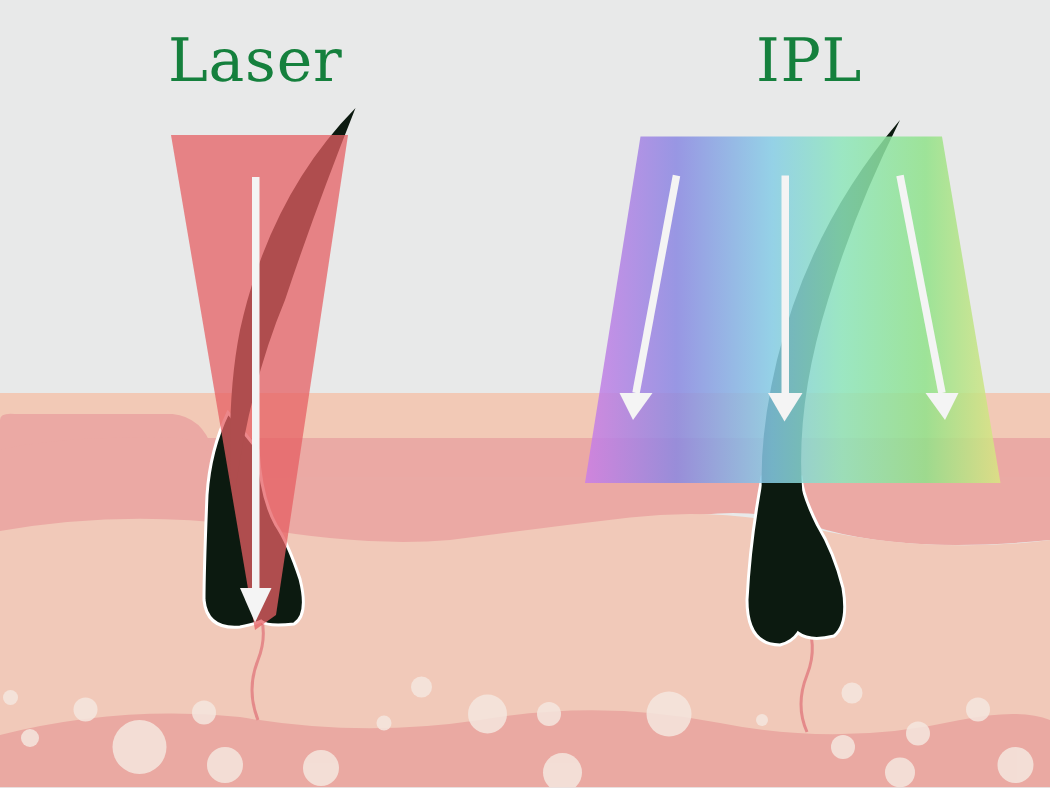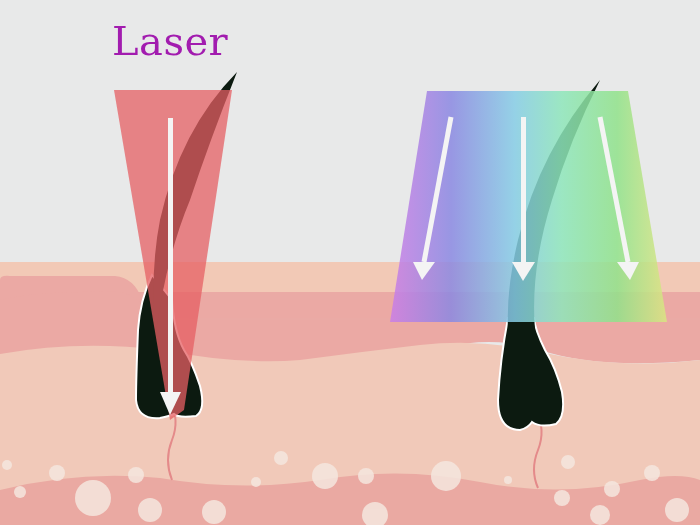--- a/index.html
+++ b/index.html
@@ -1,18 +1,18 @@
 <!DOCTYPE html>
 <html><head>
 <meta charset="utf-8">
 <style>
   html,body{margin:0;padding:0;background:#e8e9e9;}
   .stage{position:relative;width:700px;height:525px;overflow:hidden;background:#e8e9e9;}
   svg{position:absolute;left:0;top:0;}
-  .title{position:absolute;font-family:"DejaVu Serif","Liberation Serif",serif;font-size:40px;color:#a21caf;top:18px;letter-spacing:0.5px;}
+  .title{position:absolute;font-family:"DejaVu Serif","Liberation Serif",serif;font-size:40px;color:#15803d;top:18px;letter-spacing:0.5px;}
   .t-laser{left:112px;}
   .t-ipl{left:504px;}
 </style>
 </head>
 <body>
 
 <div class="stage">
   <svg width="700" height="525" viewBox="0 0 700 525">
     <defs>
       <linearGradient id="iplGrad" x1="0" x2="1" y1="0" y2="0">
@@ -88,13 +88,14 @@
       <rect x="521" y="117" width="5" height="147" fill="#f4f4f4"></rect>
       <polygon points="512,262 535,262 523,281" fill="#f4f4f4"></polygon>
     </g>
     <g>
       <line x1="600" y1="117" x2="628" y2="262" stroke="#f4f4f4" stroke-width="5"></line>
       <polygon points="617,262 639,262 630,280" fill="#f4f4f4"></polygon>
     </g>
   </svg>
 
   <div class="title t-laser">Laser</div>
+  <div class="title t-ipl">IPL</div>
 </div>
 
 </body></html>

